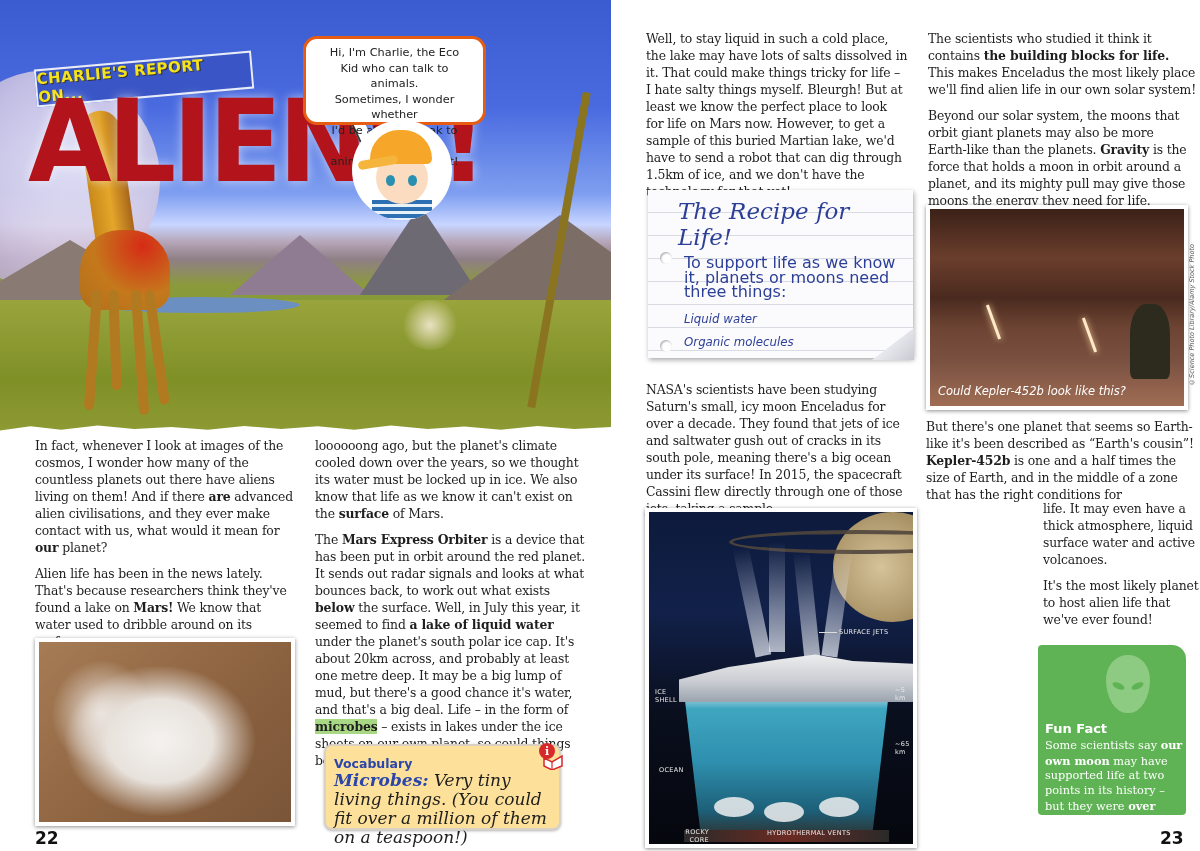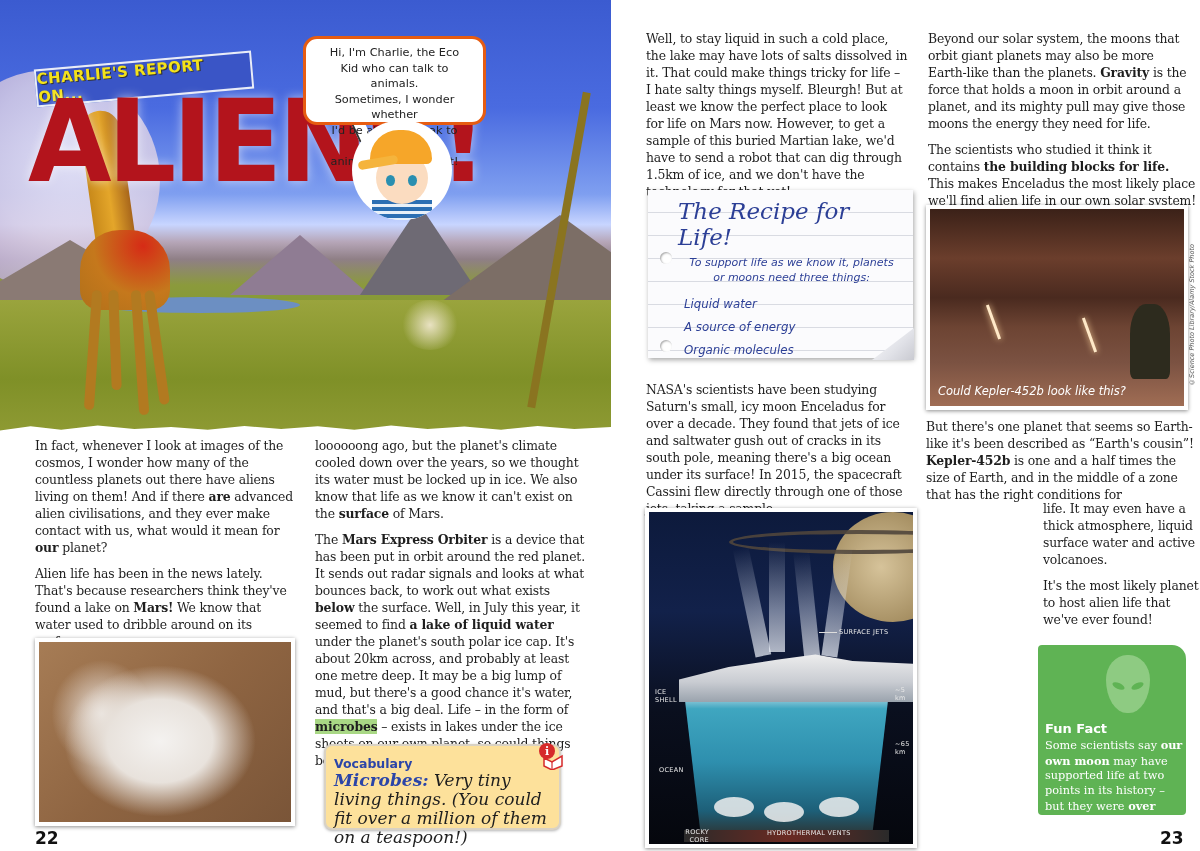--- a/index.html
+++ b/index.html
@@ -63,21 +63,21 @@
   #vocab-icon { left: 538px; top: 742px; width: 28px; height: 28px; }
 
   .page-num { font-family: "DejaVu Sans", sans-serif; font-weight: bold; font-size: 17px; color: #111; }
 
   
   #col3 { left: 646px; top: 30px; width: 262px; }
   #recipe { left: 648px; top: 190px; width: 265px; height: 168px;
             background: repeating-linear-gradient(180deg, #fbfbfd 0 22px, #d9dbe2 22px 23px);
             box-shadow: 1px 2px 5px rgba(0,0,0,.35); font-family: "DejaVu Sans", sans-serif; color: #2c3f96; padding: 8px 14px 0 36px; }
   #recipe .rt { font-family: "DejaVu Serif", serif; font-style: italic; font-size: 23px; color: #2c3f96; margin-left: -6px; margin-bottom: 6px; }
-  #recipe .rintro { font-size: 11px; line-height: 14.5px; font-style: italic; margin-bottom: 8px; text-align: center; }
+  #recipe .rintro { font-size: 16px; line-height: 14.5px; margin-bottom: 8px; }
   #recipe .ritem { font-size: 11.8px; font-style: italic; line-height: 23px; }
   .hole { width: 12px; height: 12px; border-radius: 50%; background: #fff; box-shadow: inset 1px 1px 2px rgba(0,0,0,.35); }
   .curl { left: 872px; top: 328px; width: 42px; height: 32px; background: linear-gradient(135deg, #fff 0%, #e1e2e8 60%, #c9cad1 100%);
           clip-path: polygon(100% 0, 100% 100%, 0 100%); box-shadow: -2px -2px 4px rgba(0,0,0,.3); }
 
   #col3b { left: 646px; top: 381px; width: 262px; }
 
   #enceladus { left: 645px; top: 508px; width: 272px; height: 340px; }
   #enceladus .inner { width: 100%; height: 100%; position: relative; overflow: hidden;
       background: linear-gradient(180deg, #0d1a3c 0%, #12214a 30%, #0a0f1e 60%, #05070d 100%); }
@@ -181,21 +181,20 @@
 <div id="col3" class="abs body-text">
   <p>Well, to stay liquid in such a cold place, the lake may have lots of salts dissolved in it. That could make things tricky for life – I hate salty things myself. Bleurgh! But at least we know the perfect place to look for life on Mars now. However, to get a sample of this buried Martian lake, we'd have to send a robot that can dig through 1.5km of ice, and we don't have the technology for that yet!</p>
 </div>
 
 <div id="recipe" class="abs">
   <div class="abs hole" style="left:12px;top:62px;"></div>
   <div class="abs hole" style="left:12px;top:150px;"></div>
   <div class="rt">The Recipe for Life!</div>
   <div class="rintro">To support life as we know it, planets or moons need three things:</div>
   <div class="ritem">Liquid water</div>
-  <div class="ritem">A source of energy</div>
   <div class="ritem">Organic molecules</div>
 </div>
 <div class="abs curl"></div>
 
 <div id="col3b" class="abs body-text">
   <p>NASA's scientists have been studying Saturn's small, icy moon Enceladus for over a decade. They found that jets of ice and saltwater gush out of cracks in its south pole, meaning there's a big ocean under its surface! In 2015, the spacecraft Cassini flew directly through one of those jets, taking a sample.</p>
 </div>
 
 <div id="enceladus" class="abs photo-frame">
   <div class="inner">
@@ -216,22 +215,22 @@
     <div class="abs elabel" style="left:6px;top:176px;width:26px;">ICE SHELL</div>
     <div class="abs elabel" style="left:10px;top:254px;">OCEAN</div>
     <div class="abs elabel" style="left:36px;top:316px;width:24px;text-align:right;">ROCKY CORE</div>
     <div class="abs elabel" style="left:118px;top:317px;">HYDROTHERMAL VENTS</div>
     <div class="abs elabel" style="left:246px;top:174px;">~5 km</div>
     <div class="abs elabel" style="left:246px;top:228px;">~65 km</div>
   </div>
 </div>
 
 <div id="col4" class="abs body-text">
+  <p><span>The scientists who studied it think it contains </span><b>the building blocks for life.</b><span> This makes Enceladus the most likely place we'll find alien life in our own solar system!</span></p>
   <p><span>Beyond our solar system, the moons that orbit giant planets may also be more Earth-like than the planets. </span><b>Gravity</b><span> is the force that holds a moon in orbit around a planet, and its mighty pull may give those moons the energy they need for life.</span></p>
-  <p><span>The scientists who studied it think it contains </span><b>the building blocks for life.</b><span> This makes Enceladus the most likely place we'll find alien life in our own solar system!</span></p>
 </div>
 
 <div id="kepler" class="abs photo-frame">
   <div class="inner">
     <div class="abs bolt" style="left:62px;top:95px;"></div>
     <div class="abs bolt" style="left:158px;top:108px;"></div>
     <div class="abs" style="left:200px;top:95px;width:40px;height:75px;background:#2d2b1e;border-radius:40% 40% 10% 10%;"></div>
     <div class="abs kcap">Could Kepler-452b look like this?</div>
   </div>
 </div>

